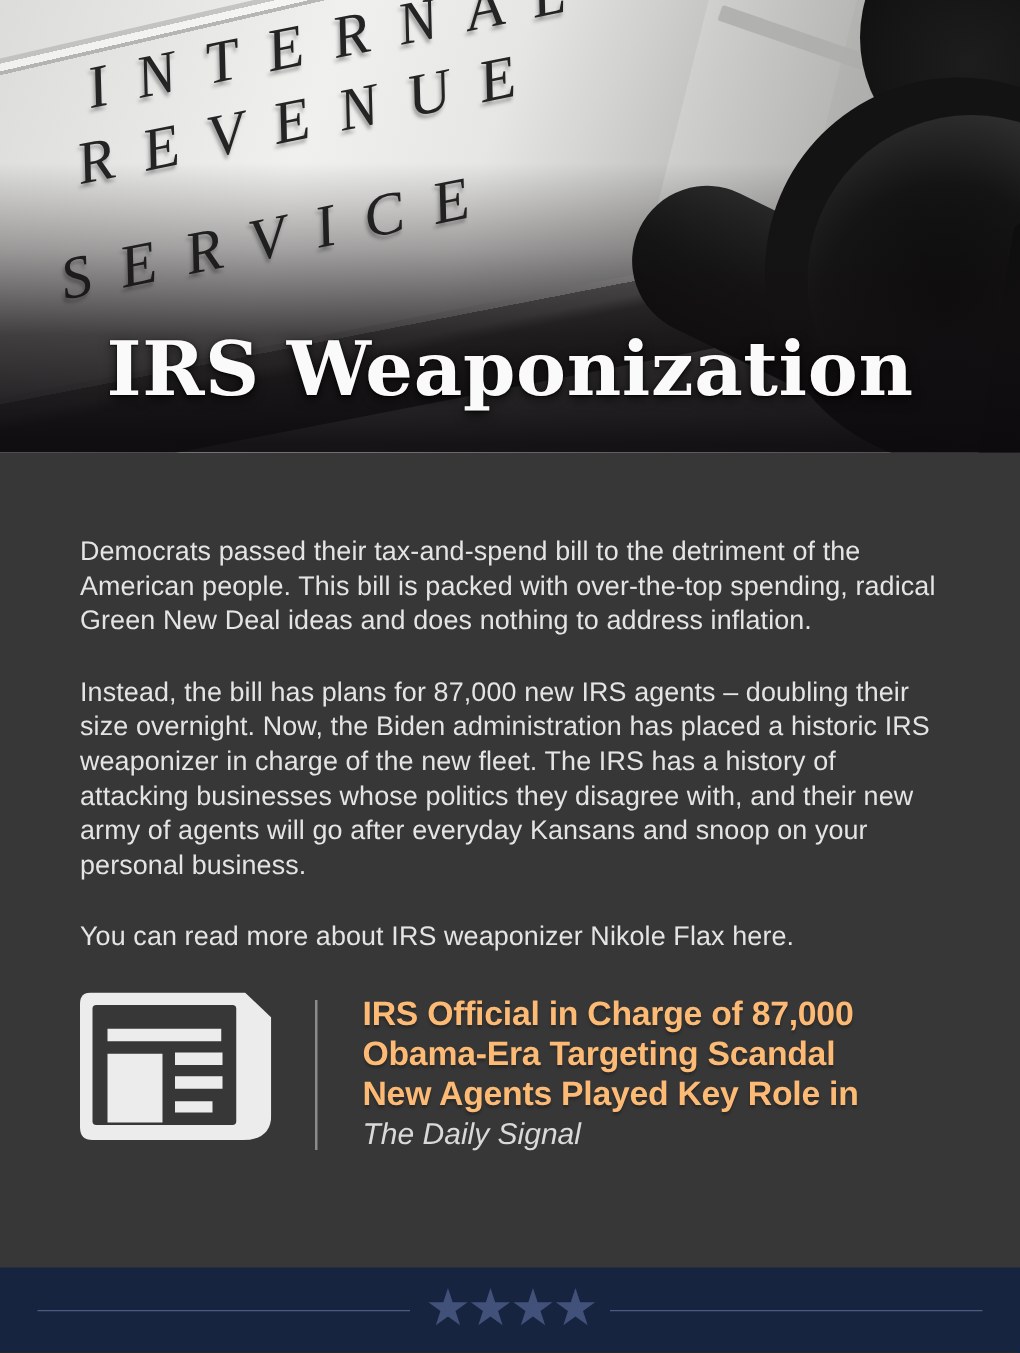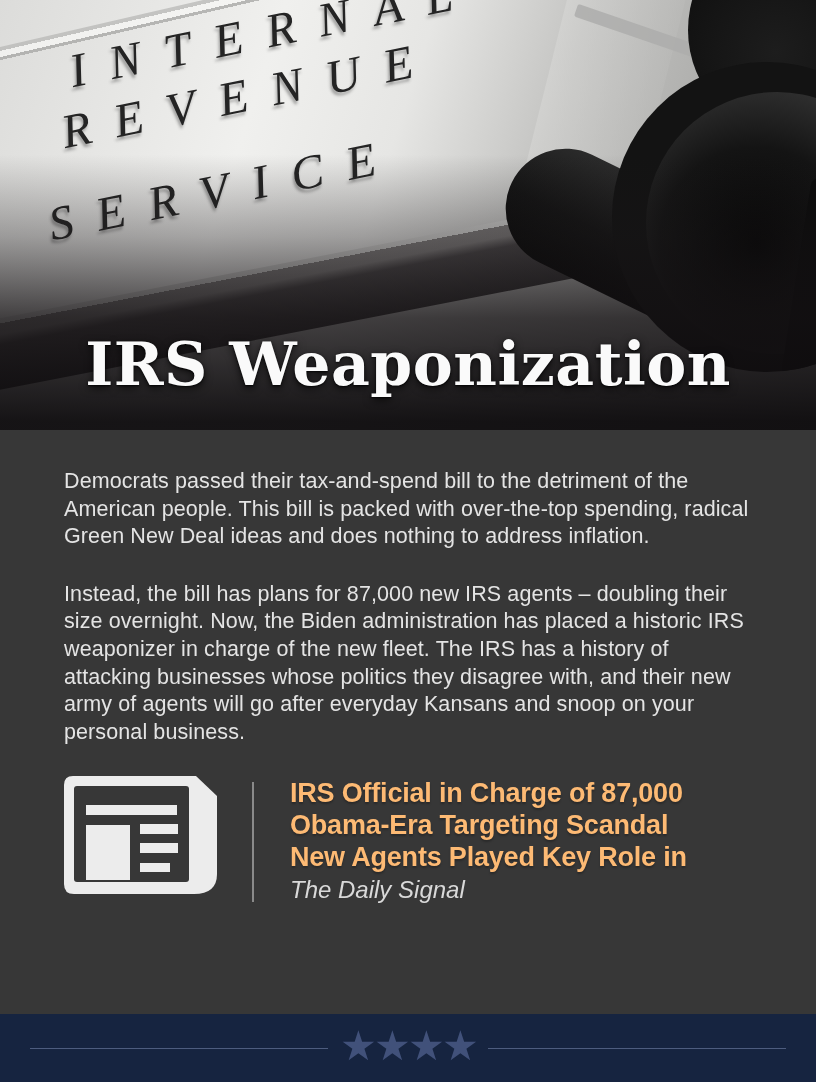--- a/index.html
+++ b/index.html
@@ -5,21 +5,21 @@
   html,body { margin:0; padding:0; background:#202020; }
   .page {
     width:816px; height:1082px; margin:0 auto; position:relative;
     display:flex; flex-direction:column; overflow:hidden;
     background:#373737;
     font-family:"Liberation Sans", sans-serif;
   }
 
   
   .hero {
-    position:relative; height:430px; flex:none; overflow:hidden;
+    position:relative; height:362px; flex:none; overflow:hidden;
     background:linear-gradient(108deg,#dcdcda 0%,#f0f0ee 30%,#e6e6e4 46%,#c4c4c2 62%,#adadab 78%,#929290 100%);
   }
   .bevel-ridge {
     position:absolute; left:-24px; top:18px; width:300px; height:16px;
     transform:rotate(-13deg); opacity:.75; z-index:1;
     background:linear-gradient(180deg,#b8b8b6 0 4px,#f7f7f5 4px 10px,#a5a5a3 10px 13px,transparent 13px);
   }
   .sign-text {
     position:absolute; left:30px; top:40px; z-index:1;
     transform:rotate(-11.5deg); transform-origin:0 0;
@@ -73,21 +73,21 @@
   }
   .hero-title {
     position:absolute; left:0; right:0; bottom:30px; z-index:6;
     text-align:center; color:#fafafa;
     font-family:"DejaVu Serif", serif; font-weight:700;
     font-size:60px; line-height:1.2; letter-spacing:.5px;
     text-shadow:0 3px 9px rgba(0,0,0,.7), 0 1px 2px rgba(0,0,0,.8);
   }
 
   
-  .content { flex:1; padding:38px 64px 0; }
+  .content { flex:1; padding:66px 64px 0; }
   .content p {
     margin:0 0 30px; font-size:21.5px; line-height:27.6px;
     color:#e4e4e4; letter-spacing:.1px;
   }
   .read-more-link { color:#e4e4e4; text-decoration:none; cursor:pointer; }
 
   
   .article-card { display:flex; align-items:stretch; margin-top:24px; cursor:pointer; }
   .news-icon { flex:none; width:153px; height:118px; }
   .card-divider { flex:none; width:2px; background:#8a8a8a; margin:6px 0 2px 35px; }
@@ -134,20 +134,21 @@
       <div class="tl-lens"></div>
       <div class="tl-lens-bar"></div>
     </div>
     <div class="hero-shade"></div>
     <div class="hero-title">IRS Weaponization</div>
   </div>
 
   <main class="content">
     <p>Democrats passed their tax-and-spend bill to the detriment of the American people. This bill is packed with over-the-top spending, radical Green New Deal ideas and does nothing to address inflation.</p>
     <p>Instead, the bill has plans for 87,000 new IRS agents – doubling their size overnight. Now, the Biden administration has placed a historic IRS weaponizer in charge of the new fleet. The IRS has a history of attacking businesses whose politics they disagree with, and their new army of agents will go after everyday Kansans and snoop on your personal business.</p>
+    <p><span>You can read more about IRS weaponizer Nikole Flax </span><span class="read-more-link">here</span><span>.</span></p>
 
     <div class="article-card">
       <svg class="news-icon" viewBox="0 0 153 118" aria-hidden="true">
         <path d="M9 0 H132 L153 20 V98 Q153 118 130 118 H10 Q0 118 0 108 V9 Q0 0 9 0 Z" fill="#ececec"></path>
         <rect x="10" y="10" width="115" height="96" rx="3" fill="#373737"></rect>
         <rect x="22" y="29" width="91" height="10" fill="#ececec"></rect>
         <rect x="22" y="49" width="44" height="55" fill="#ececec"></rect>
         <rect x="76" y="48" width="38" height="10" fill="#ececec"></rect>
         <rect x="76" y="67" width="38" height="10" fill="#ececec"></rect>
         <rect x="76" y="87" width="30" height="9" fill="#ececec"></rect>

